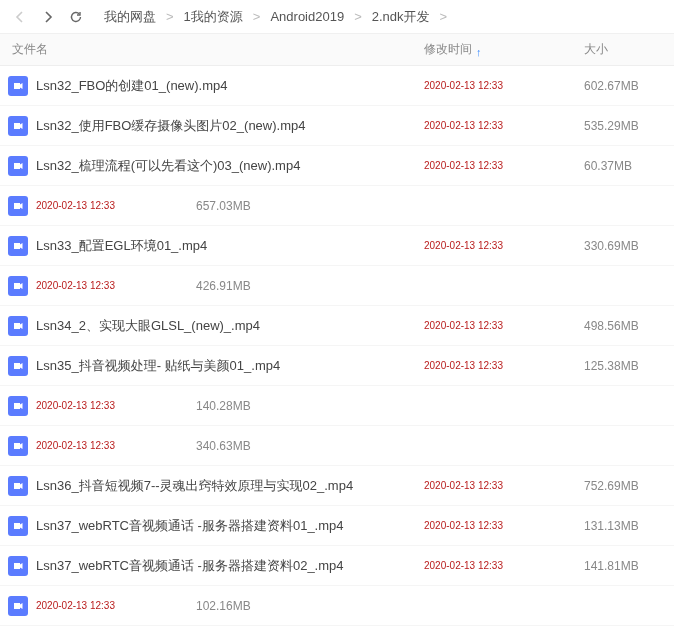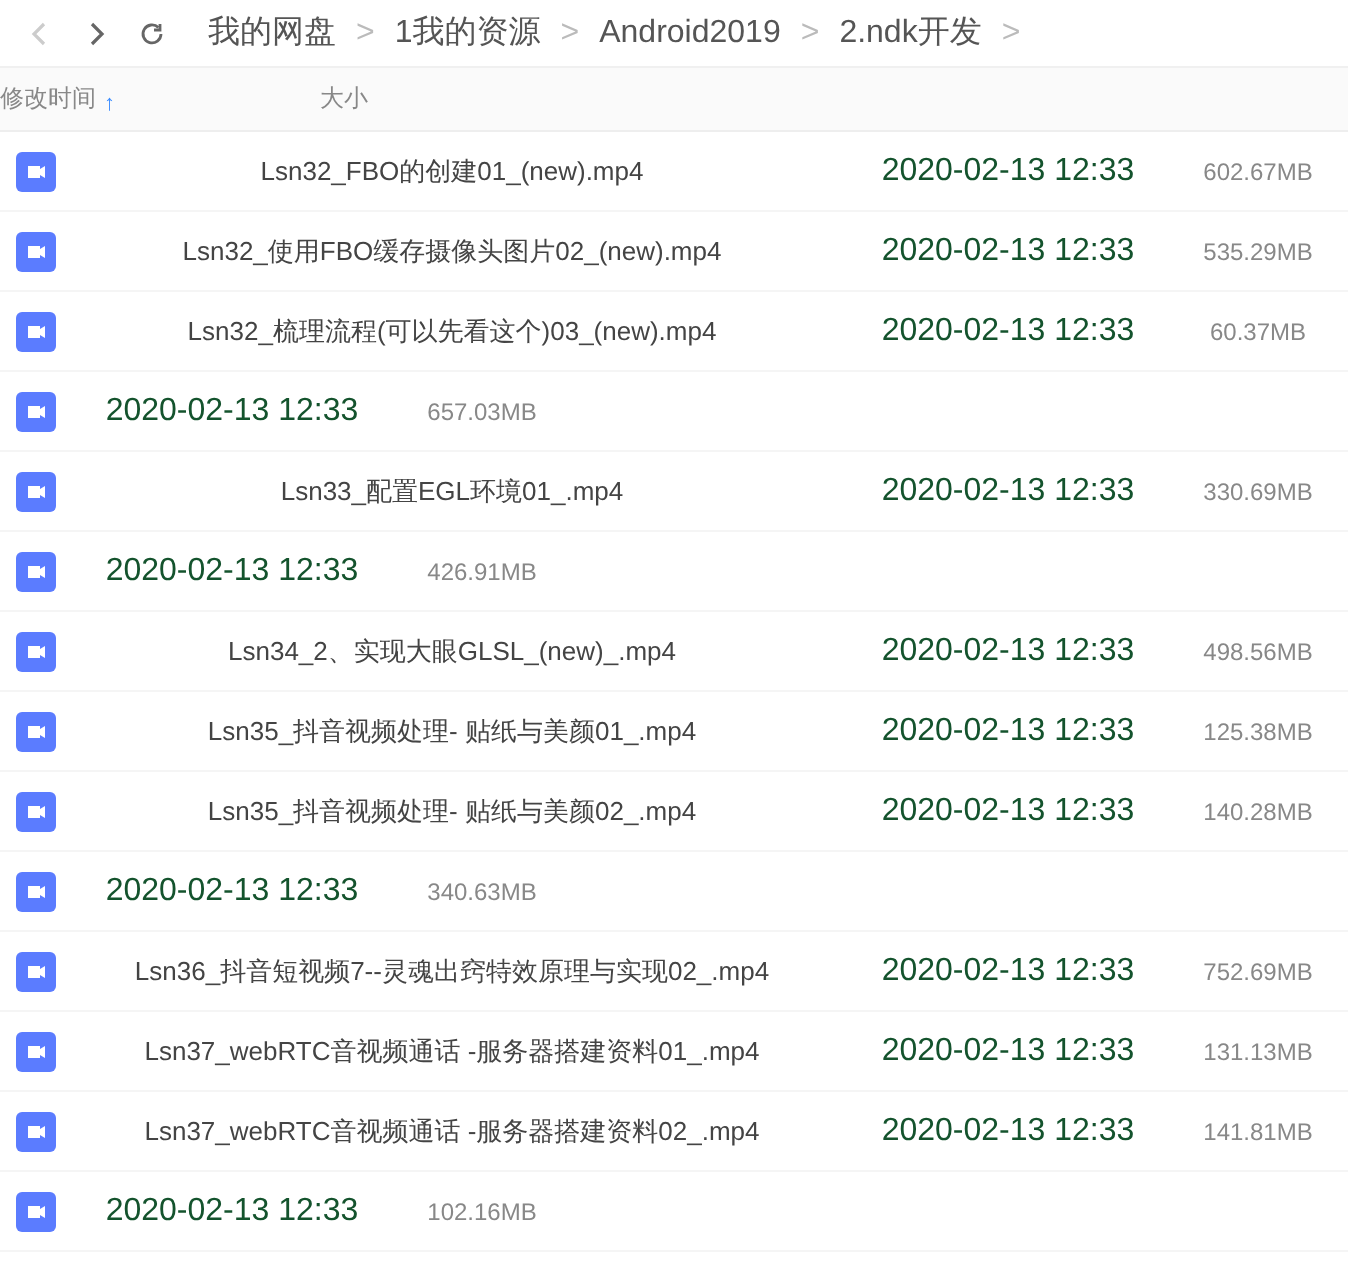--- a/index.html
+++ b/index.html
@@ -21,21 +21,21 @@
   .nav-btn {
     width: 24px; height: 24px;
     display: flex; align-items: center; justify-content: center;
     color: #555;
     cursor: pointer;
     border-radius: 3px;
   }
   .nav-btn.disabled { color: #ccc; cursor: default; }
   .breadcrumbs {
     display: flex; align-items: center; gap: 2px;
-    color: #888; font-size: 16px;
+    color: #888; font-size: 13px;
     margin-left: 6px;
   }
   .crumb { color: #555; padding: 2px 6px; cursor: pointer; }
   .crumb-sep { color: #bbb; padding: 0 2px; }
   .header-row {
     display: flex; align-items: center;
     background: #fafafa;
     border-bottom: 1px solid #eee;
     height: 32px;
     color: #888; font-size: 12px;
@@ -44,39 +44,38 @@
   .col-date { width: 160px; display:flex; align-items:flex-end; gap:4px; }
   .col-size { width: 90px; }
   .sort-arrow { color: #3b8cff; font-size: 11px; }
   .file-list { }
   .file-row {
     display: flex; align-items: center;
     height: 40px;
     border-bottom: 1px solid #f5f5f5;
     padding-left: 8px;
     cursor: pointer;
-    text-align: center;
   }
   .file-icon {
     width: 20px; height: 20px;
     background: #5b7cff;
     border-radius: 3px;
     margin-right: 8px;
     display:flex; align-items:center; justify-content:center;
     flex-shrink: 0;
   }
   .file-icon svg { width: 12px; height: 12px; fill: #fff; }
   .file-name {
     flex: 1 1 auto;
     color: #444;
     font-size: 13px;
     white-space: nowrap; overflow: hidden; text-overflow: ellipsis;
     padding-right: 8px;
   }
-  .file-date { width: 160px; color: #14532d; font-size: 16px; }
+  .file-date { width: 160px; color: #b91c1c; font-size: 10px; }
   .file-size { width: 90px; color: #888; font-size: 12px; }
 </style>
 </head>
 <body>
 
 <div class="topbar">
   <div class="nav-btn disabled">
     <svg width="12" height="12" viewBox="0 0 12 12">
         <path d="M8 1 L3 6 L8 11" stroke="#ccc" stroke-width="1.6" fill="none"></path>
       </svg>
@@ -98,20 +97,21 @@
     <span class="crumb">1我的资源</span>
     <span class="crumb-sep">&gt;</span>
     <span class="crumb">Android2019</span>
     <span class="crumb-sep">&gt;</span>
     <span class="crumb">2.ndk开发</span>
     <span class="crumb-sep">&gt;</span>
   </div>
 </div>
 
 <div class="header-row">
+  <div class="col-name">文件名</div>
   <div class="col-date">
     <span>修改时间</span>
     <span class="sort-arrow">↑</span>
   </div>
   <div class="col-size">大小</div>
 </div>
 
 <div class="file-list" id="file-list">
     <div class="file-row">
       <div class="file-icon">
@@ -190,21 +190,20 @@
       <div class="file-name">Lsn35_抖音视频处理- 贴纸与美颜01_.mp4</div>
       <div class="file-date">2020-02-13 12:33</div>
       <div class="file-size">125.38MB</div>
     </div>
     <div class="file-row">
       <div class="file-icon">
         <svg viewBox="0 0 24 24">
           <path d="M4 6h12v12H4z M16 9l5-3v12l-5-3z"></path>
         </svg>
       </div>
-      <div class="file-name">Lsn35_抖音视频处理- 贴纸与美颜02_.mp4</div>
       <div class="file-date">2020-02-13 12:33</div>
       <div class="file-size">140.28MB</div>
     </div>
     <div class="file-row">
       <div class="file-icon">
         <svg viewBox="0 0 24 24">
           <path d="M4 6h12v12H4z M16 9l5-3v12l-5-3z"></path>
         </svg>
       </div>
       <div class="file-date">2020-02-13 12:33</div>

